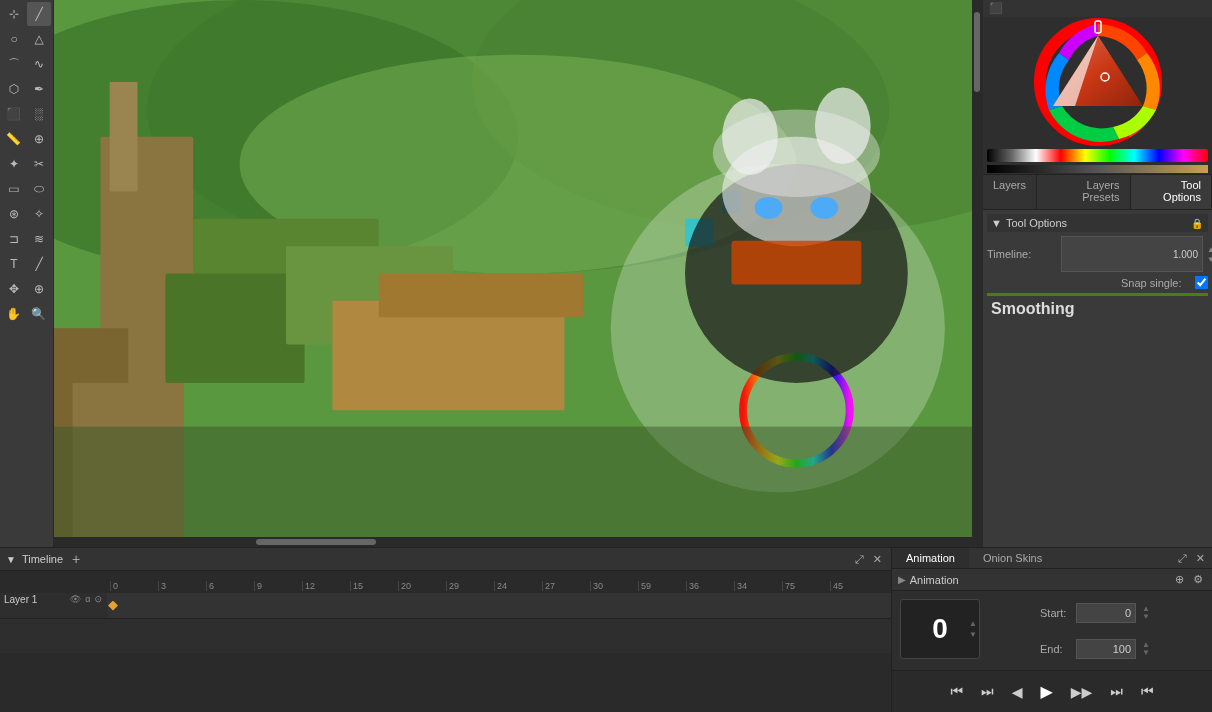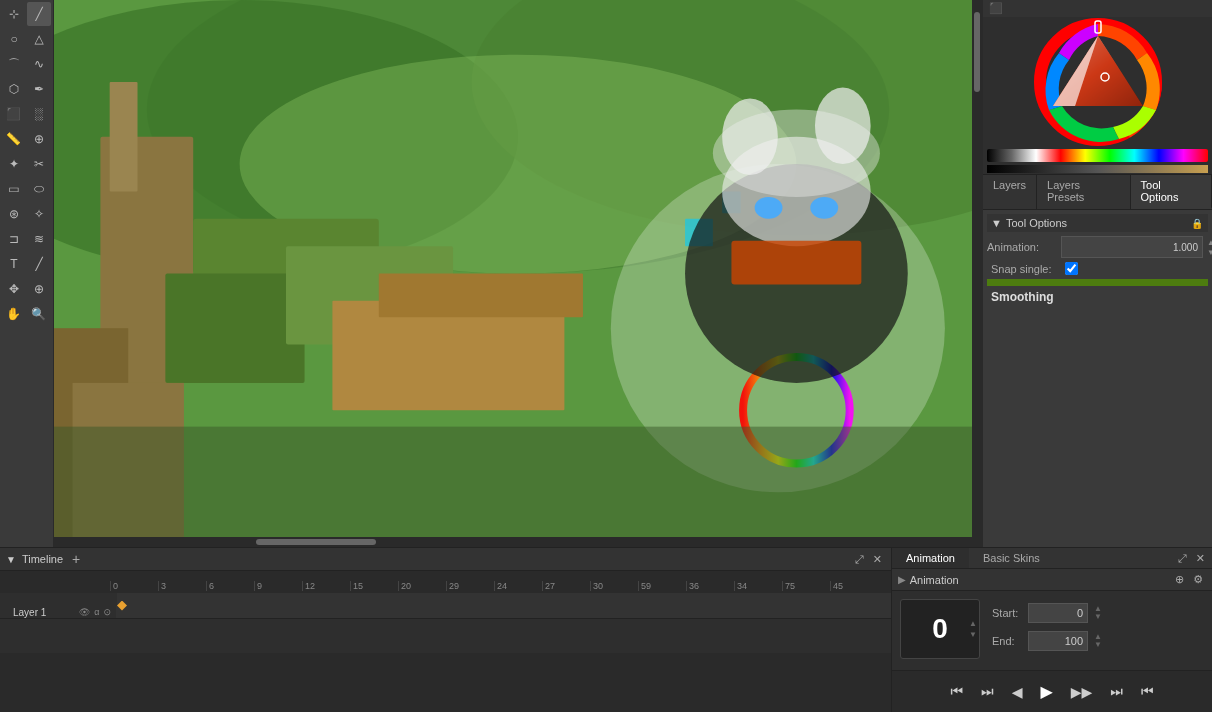--- a/index.html
+++ b/index.html
@@ -167,20 +167,21 @@
       background: #333;
       border-bottom: 1px solid #222;
     }
     .panel-tab {
       padding: 4px 10px;
       cursor: pointer;
       font-size: 11px;
       color: #aaa;
       border-right: 1px solid #222;
       background: #333;
+      text-align: right;
     }
     .panel-tab.active {
       background: #3a3a3a;
       color: #fff;
       border-bottom: 2px solid #3a3a3a;
     }
 
     
     .tool-options-panel {
       flex: 1;
@@ -230,35 +231,36 @@
       cursor: pointer;
     }
     .options-input {
       flex: 1;
       background: #444;
       border: 1px solid #555;
       color: #ccc;
       font-size: 10px;
       padding: 2px 4px;
       text-align: right;
-      height: 22px;
+      height: 36px;
     }
     .checkbox-row {
       display: flex;
       align-items: center;
       gap: 4px;
       margin-bottom: 4px;
       padding-left: 4px;
+      justify-content: flex-end;
     }
     .smoothing-label {
-      font-size: 12px;
+      font-size: 16px;
       font-weight: bold;
       color: #ddd;
       padding: 4px 4px 2px 4px;
-      border-top: 7px solid #4d7c0f;
+      border-top: 3px solid #4d7c0f;
       margin-top: 4px;
     }
 
     
     .bottom-area {
       height: 165px;
       display: flex;
       background: #2e2e2e;
       border-top: 1px solid #222;
     }
@@ -314,23 +316,22 @@
     }
     .timeline-tracks {
       flex: 1;
       background: #2e2e2e;
       display: flex;
       flex-direction: column;
     }
     .track-row {
       height: 26px;
       display: flex;
-      align-items: flex-end;
+      align-items: flex-start;
       border-bottom: 1px solid #222;
-      padding-left: 9px;
     }
     .track-label-area {
       width: 108px;
       flex-shrink: 0;
       display: flex;
       align-items: center;
       gap: 3px;
       padding: 0 4px;
       background: #2e2e2e;
       border-right: 1px solid #333;
@@ -458,22 +459,23 @@
       gap: 2px;
     }
     .frame-scroll-btn {
       font-size: 8px;
       color: #666;
       cursor: pointer;
     }
     .start-end-fields {
       display: flex;
       flex-direction: column;
-      gap: 8px;
+      gap: 16px;
       padding-top: 4px;
+      margin-left: 48px;
     }
     .se-row {
       display: flex;
       align-items: center;
       gap: 6px;
     }
     .se-label {
       font-size: 11px;
       color: #aaa;
       width: 30px;
@@ -747,21 +749,21 @@
       <div class="tool-options-header">
         <div class="tool-options-title">
           <span>▼</span>
           <span>Tool Options</span>
         </div>
         <span class="lock-icon">🔒</span>
       </div>
 
 
       <div class="options-row">
-        <span class="options-label">Animation:</span>
+        <span class="options-label">Timeline:</span>
         <input class="options-input" type="text" value="1.000" style="flex: 1 1 0%;">
         <div style="display:flex;flex-direction:column;gap:1px;">
           <span style="font-size:8px;cursor:pointer;color:#888;">▲</span>
           <span style="font-size:8px;cursor:pointer;color:#888;">▼</span>
         </div>
       </div>
 
       <div class="checkbox-row">
         <span class="options-label">Snap single:</span>
         <input type="checkbox" checked="" style="">
@@ -821,21 +823,21 @@
         </div>
       </div>
     </div>
 
     <div class="timeline-empty"></div>
   </div>
 
   <div class="animation-panel">
     <div class="anim-tabs">
       <div class="anim-tab active">Animation</div>
-      <div class="anim-tab">Basic Skins</div>
+      <div class="anim-tab">Onion Skins</div>
       <div class="anim-controls-icons">
         <button class="tl-btn">⤢</button>
         <button class="tl-btn">✕</button>
       </div>
     </div>
 
     <div class="anim-content">
 
       <div class="anim-header-row">
         <span class="anim-expand">▶</span>

